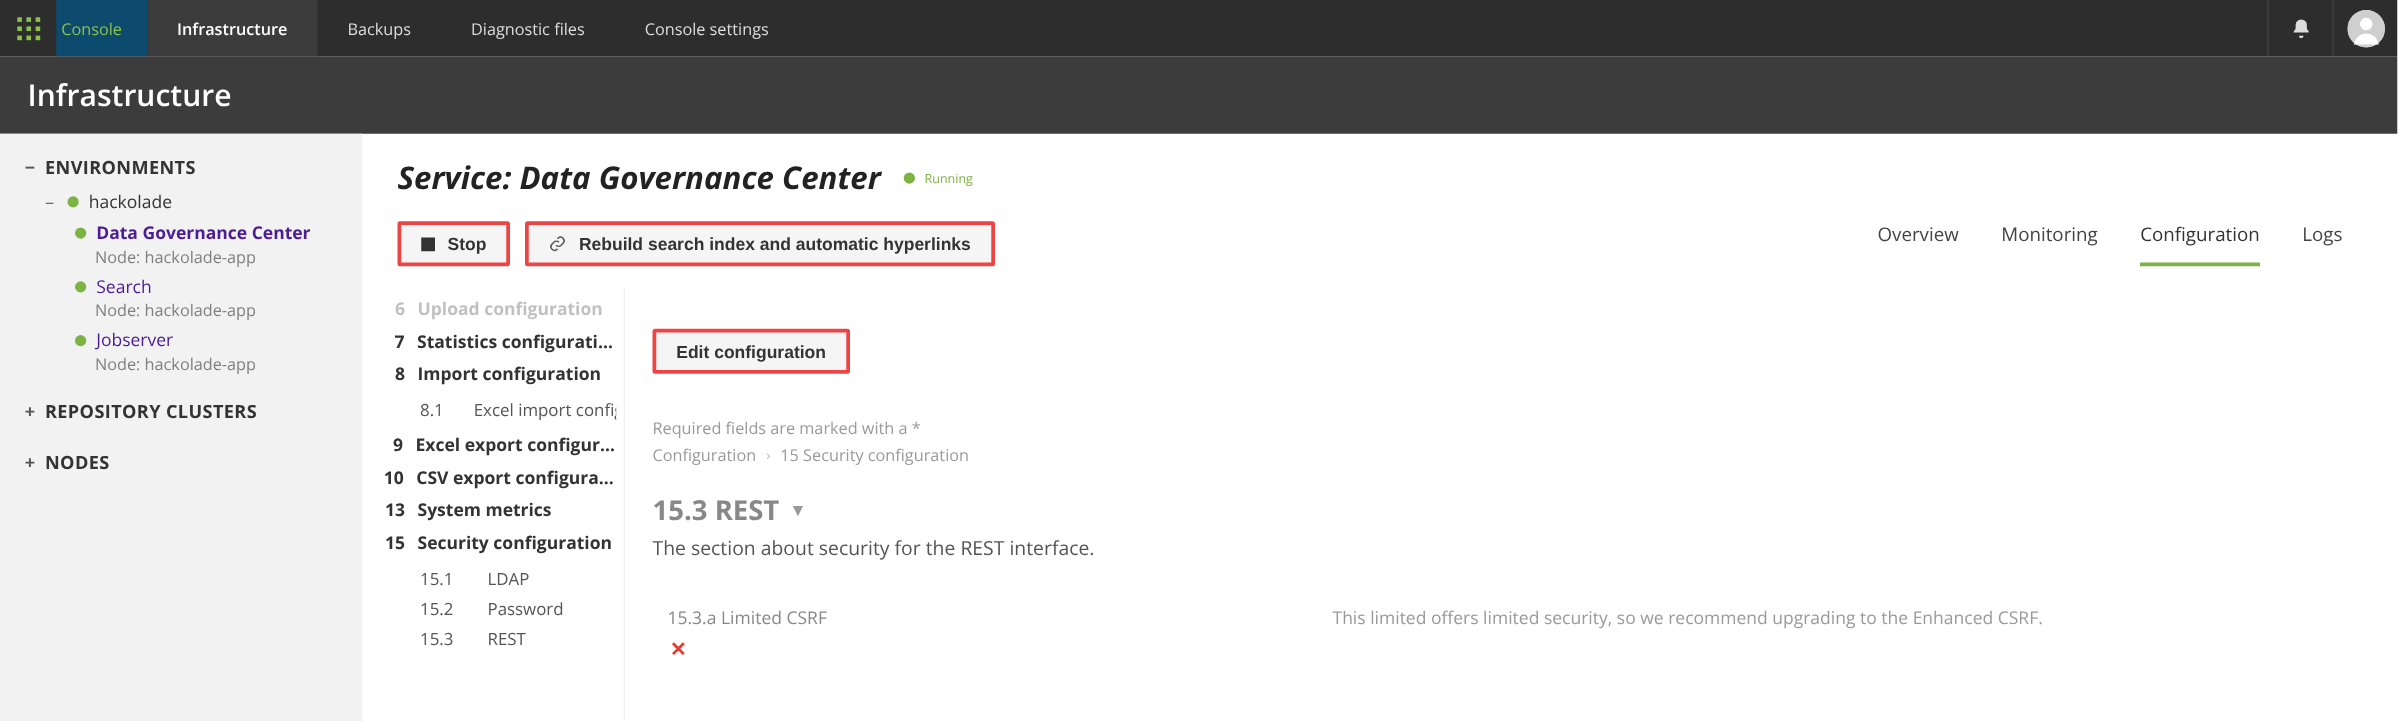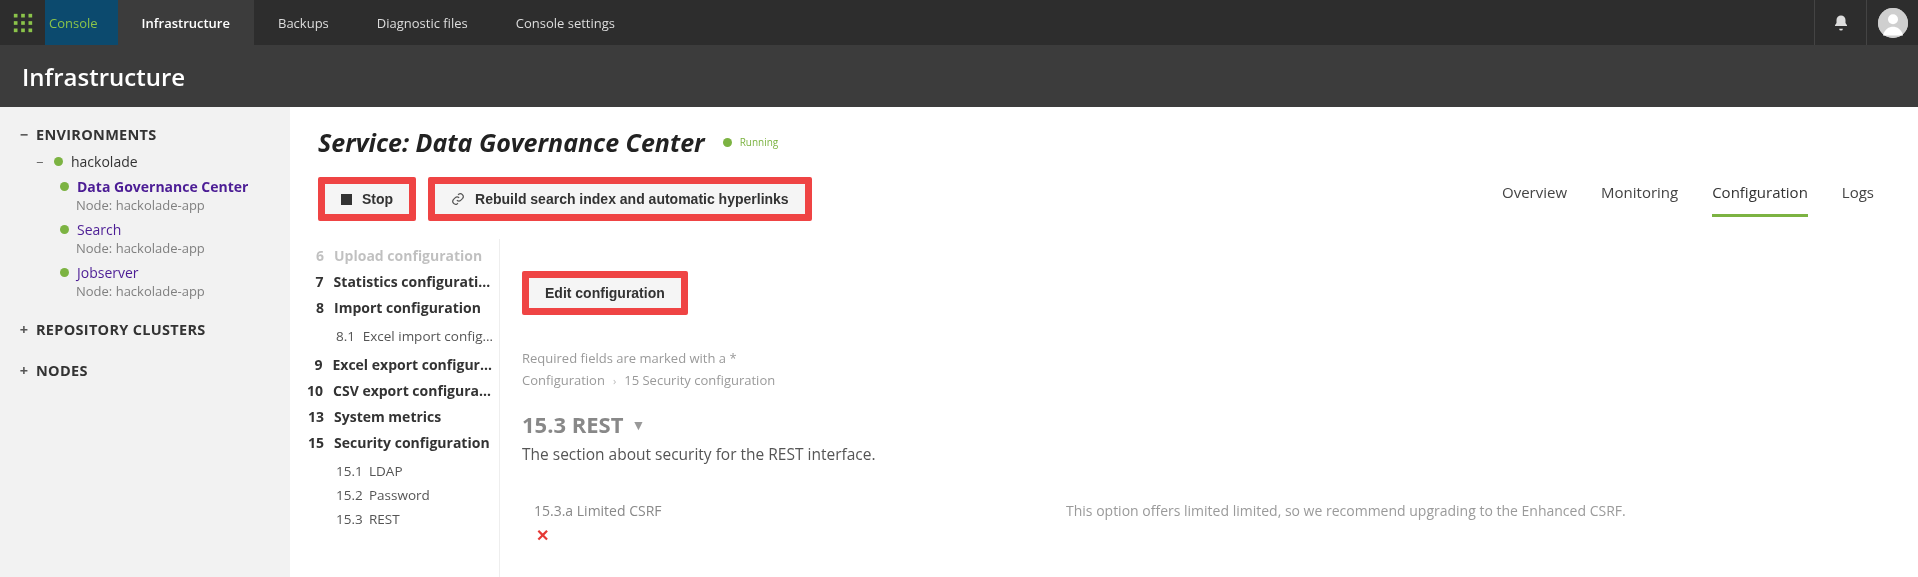--- a/index.html
+++ b/index.html
@@ -35,34 +35,34 @@
   .sidebar .svc .svc-line1 { display: flex; align-items: center; gap: 8px; }
   .sidebar .gap { height: 14px; }
   
   .main { flex: 1; display: flex; flex-direction: column; }
   .svc-header { padding: 18px 28px 0 28px; }
   .svc-title-row { display: flex; align-items: center; gap: 18px; }
   .svc-title { font-size: 25px; font-weight: 700; color: #222; font-style: italic; }
   .status { display: flex; align-items: center; gap: 8px; font-size: 10px; color: #7cb342; }
   .status .sdot { width: 9px; height: 9px; border-radius: 50%; background: #7cb342; }
   .svc-controls { display: flex; align-items: center; gap: 12px; margin-top: 18px; }
-  .btn { display: inline-flex; align-items: center; gap: 10px; border: 7px solid #ef4444; background: #f5f5f5; color: #333; padding: 7px 16px; font-size: 14px; cursor: pointer; border-radius: 2px; font-weight: 600; }
+  .btn { display: inline-flex; align-items: center; gap: 10px; border: 3px solid #ef4444; background: #f5f5f5; color: #333; padding: 7px 16px; font-size: 14px; cursor: pointer; border-radius: 2px; font-weight: 600; }
   .btn .bicn { width: 14px; height: 14px; display: inline-block; }
   .stop-sq { width: 11px; height: 11px; background: #333; display: inline-block; }
   .link-icon { stroke: #555; fill: none; }
   .svc-tabs { margin-left: auto; display: flex; gap: 34px; padding-right: 16px; }
   .svc-tab { padding-bottom: 12px; font-size: 15px; color: #444; cursor: pointer; }
   .svc-tab.active { border-bottom: 3px solid #7cb342; font-weight: 400; color: #333; }
   
   .content-row { display: flex; margin-top: 18px; height: 100%; overflow: hidden; }
   .toc { width: 210px; border-right: 1px solid #eee; padding: 0 6px 0 14px; overflow-y: auto; }
   .toc-item { display: flex; gap: 10px; margin: 7px 0; font-size: 14px; cursor: pointer; }
   .toc-item .num { width: 20px; text-align: right; font-weight: 700; color: #333; }
   .toc-item .lbl { font-weight: 700; color: #333; white-space: nowrap; overflow: hidden; text-overflow: ellipsis; }
-  .toc-sub { margin-left: 32px; font-size: 13.5px; color: #555; display: flex; gap: 3px; padding: 3px 0; cursor: pointer; white-space: nowrap; overflow: hidden; text-overflow: ellipsis;}
+  .toc-sub { margin-left: 32px; font-size: 13.5px; color: #555; display: flex; gap: 24px; padding: 3px 0; cursor: pointer; white-space: nowrap; overflow: hidden; text-overflow: ellipsis;}
   .toc-sub .snum { width: 30px; }
   .detail { flex: 1; padding: 0 28px 0 22px; position: relative; overflow-y: auto; }
   .editbar { display: flex; justify-content: flex-start; margin-top: 32px; }
   .helper-text { color: #9a9a9a; font-size: 13px; margin-top: 34px; }
   .crumbs { color: #9a9a9a; font-size: 13px; margin-top: 4px; display: flex; align-items: center; gap: 8px; }
   .crumbs .chev { color: #bbb; font-size: 11px; }
   .sect-title { display: flex; align-items: center; gap: 8px; margin-top: 20px; font-size: 22px; font-weight: 700; color: #888; }
   .sect-title .dd { color: #999; font-size: 14px; }
   .sect-desc { margin-top: 4px; color: #555; font-size: 15.5px; }
   .field-row { display: flex; gap: 24px; margin-top: 36px; }
@@ -253,18 +253,18 @@
           <span>15.3 REST</span>
           <span class="dd">▼</span>
         </div>
         <div class="sect-desc">The section about security for the REST interface.</div>
 
         <div class="field-row">
           <div class="field-col1">
             <div class="field-label">15.3.a Limited CSRF</div>
             <div class="field-x">✕</div>
           </div>
-          <div class="field-help">This option offers limited limited, so we recommend upgrading to the Enhanced CSRF.</div>
+          <div class="field-help">This limited offers limited security, so we recommend upgrading to the Enhanced CSRF.</div>
         </div>
       </div>
     </div>
   </div>
 </div>
 
 </body></html>

